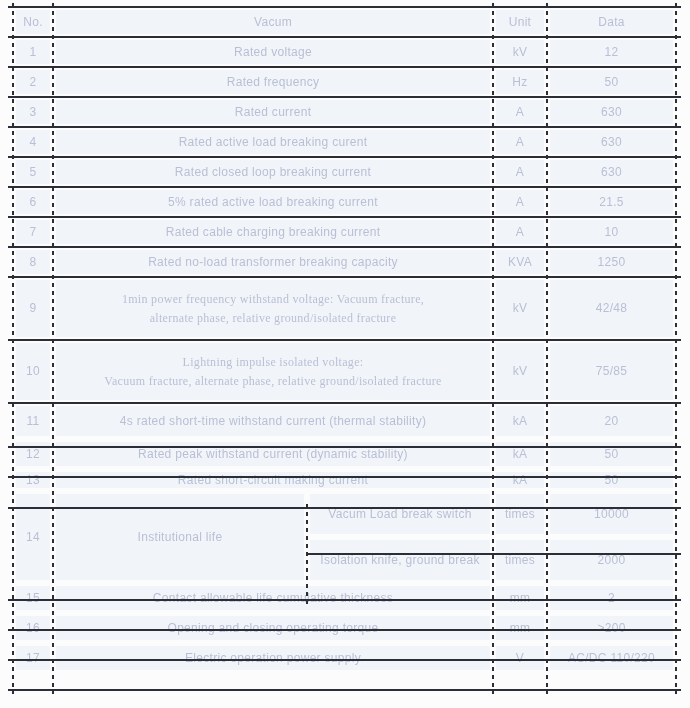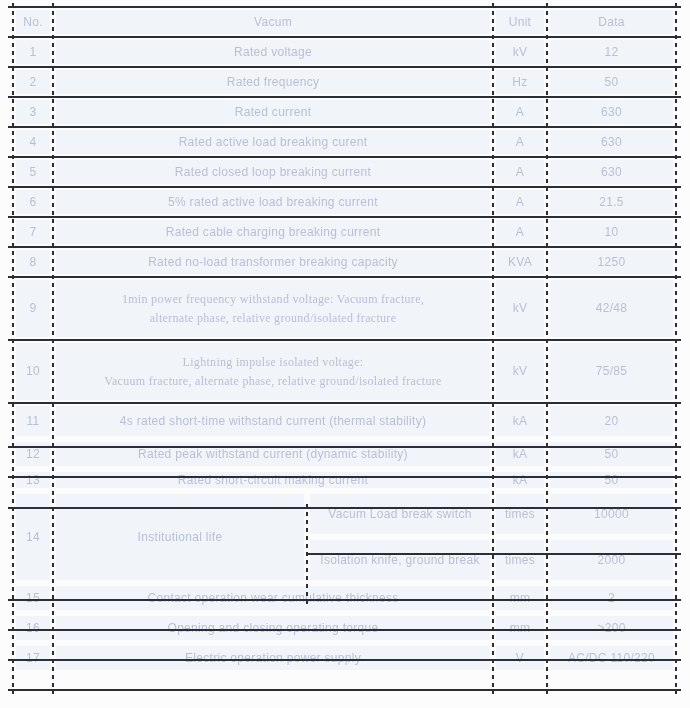--- a/index.html
+++ b/index.html
@@ -158,21 +158,21 @@
           <td>times</td>
           <td>10000</td>
         </tr>
         <tr class="h46">
           <td>Isolation knife, ground break</td>
           <td>times</td>
           <td>2000</td>
         </tr>
         <tr class="h30">
           <td>15</td>
-          <td colspan="2">Contact operation wear cumulative thickness</td>
+          <td colspan="2">Contact allowable life cumulative thickness</td>
           <td>mm</td>
           <td>2</td>
         </tr>
         <tr class="h30">
           <td>16</td>
           <td colspan="2">Opening and closing operating torque</td>
           <td>mm</td>
           <td>&gt;200</td>
         </tr>
         <tr class="h30">

